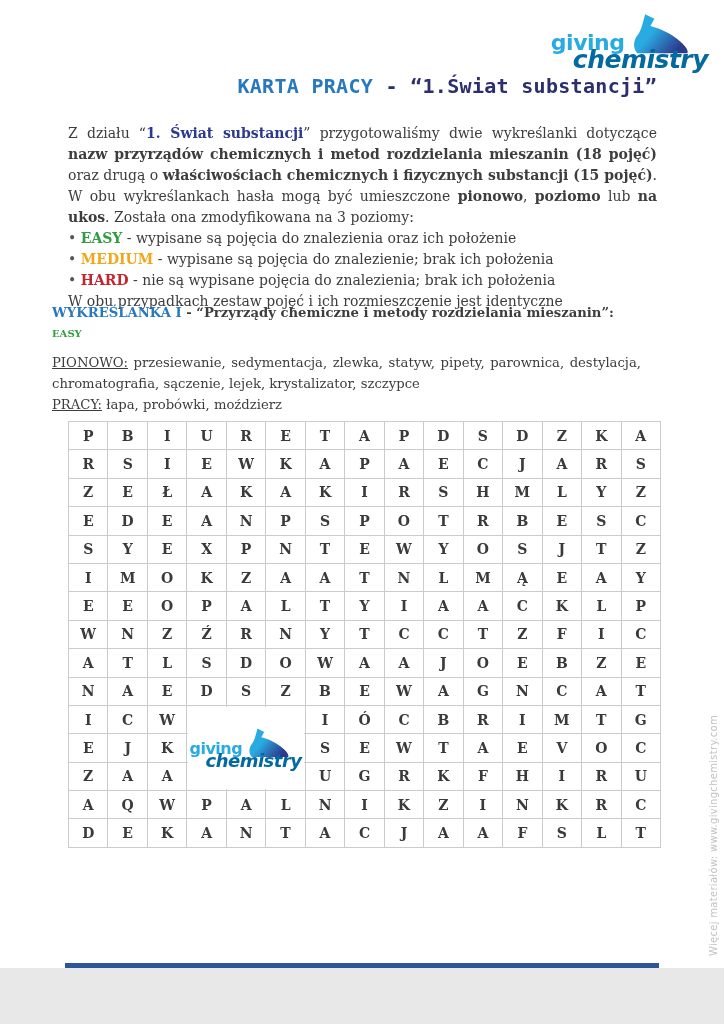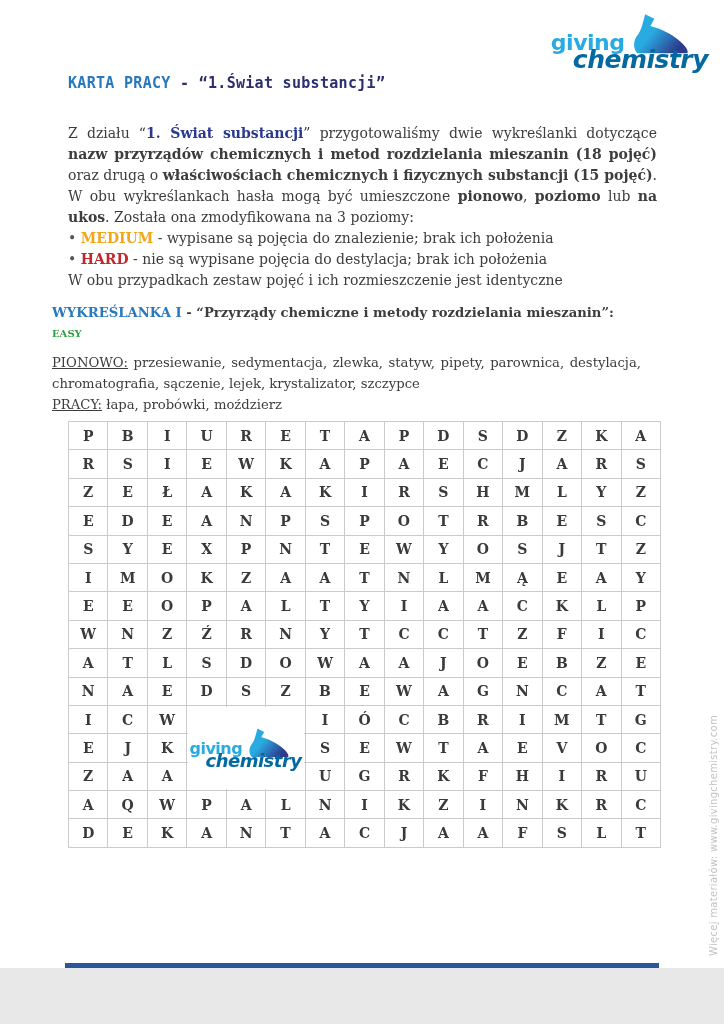--- a/index.html
+++ b/index.html
@@ -15,22 +15,22 @@
   .logo .row1 { display:flex; align-items:flex-end; }
   .logo .giving { color:#29abe2; letter-spacing:-0.5px; }
   .logo .chemistry { color:#0369a1; letter-spacing:-0.5px;font-style:italic; }
   .logo-top { position:absolute; top:12px; right:16px; }
   .logo-top .giving { font-size:22px; }
   .logo-top .chemistry { font-size:25px; margin-left:22px; margin-top:-7px; }
   .logo-top svg { width:66px; height:44px; margin-left:4px; margin-bottom:-2px; }
 
   
   .title {
-    position:absolute; top:74px; left:68px; width:589px; text-align:left;
-    font-family:"DejaVu Sans Mono", monospace; font-weight:bold; font-size:15px;
+    position:absolute; top:74px; left:68px; width:589px; text-align:right;
+    font-family:"DejaVu Sans Mono", monospace; font-weight:bold; font-size:20px;
     letter-spacing:0.3px;
   }
   .seg-title-blue { color:#2878be; }
   .seg-title-navy { color:#2b2f6e; }
 
   
   .body-block { position:absolute; top:123px; left:68px; width:589px; font-size:14px; line-height:21px; }
   .intro { text-align:justify; }
   .seg-bold { font-weight:bold; }
   .seg-navy-bold { font-weight:bold; color:#2b3990; }
@@ -93,22 +93,23 @@
       </svg>
     </div>
     <div class="chemistry">chemistry</div>
   </div>
 
   <div class="title"><span class="seg-title-blue">KARTA PRACY</span><span class="seg-title-navy"> - “1.Świat substancji”</span></div>
 
   <div class="body-block">
     <p class="intro"><span>Z działu “</span><span class="seg-navy-bold">1. Świat substancji</span><span>” przygotowaliśmy dwie wykreślanki dotyczące </span><span class="seg-bold">nazw przyrządów chemicznych i metod rozdzielania mieszanin (18 pojęć)</span><span> oraz drugą o </span><span class="seg-bold">właściwościach chemicznych i fizycznych substancji (15 pojęć)</span><span>. W obu wykreślankach hasła mogą być umieszczone </span><span class="seg-bold">pionowo</span><span>, </span><span class="seg-bold">poziomo</span><span> lub </span><span class="seg-bold">na ukos</span><span>. Została ona zmodyfikowana na 3 poziomy:</span></p>
     <div>
+        <div class="bullet-line"><span class="bullet-marker">• </span><span class="bullet-label" style="color: rgb(47, 158, 65);">EASY</span><span> - wypisane są pojęcia do znalezienia oraz ich położenie</span></div>
         <div class="bullet-line"><span class="bullet-marker">• </span><span class="bullet-label" style="color: rgb(240, 167, 28); text-align: center;">MEDIUM</span><span> - wypisane są pojęcia do znalezienie; brak ich położenia</span></div>
-        <div class="bullet-line"><span class="bullet-marker">• </span><span class="bullet-label" style="color: rgb(193, 39, 45); margin-top: 37px;">HARD</span><span> - nie są wypisane pojęcia do destylacja; brak ich położenia</span></div>
+        <div class="bullet-line"><span class="bullet-marker">• </span><span class="bullet-label" style="color: rgb(193, 39, 45); margin-top: 37px;">HARD</span><span> - nie są wypisane pojęcia do znalezienia; brak ich położenia</span></div>
       </div>
     <p>W obu przypadkach zestaw pojęć i ich rozmieszczenie jest identyczne</p>
   </div>
 
   <div class="section-block">
     <p class="section-heading"><span><span class="seg-blue-bold">WYKREŚLANKA I</span><span class="seg-bold"> - “Przyrządy chemiczne i metody rozdzielania mieszanin”: </span></span><span class="easy-badge">EASY</span></p>
     <div class="word-lists">
         <p><span class="wl-label">PIONOWO:</span><span> przesiewanie, sedymentacja, zlewka, statyw, pipety, parownica, destylacja, chromatografia, sączenie, lejek, krystalizator, szczypce</span></p>
         <p><span class="wl-label">PRACY:</span><span> łapa, probówki, moździerz</span></p>
       </div>

